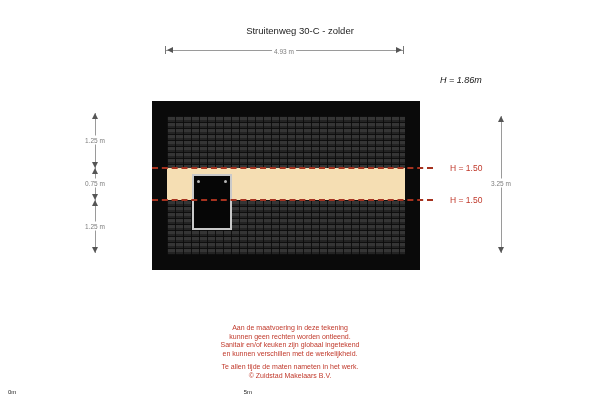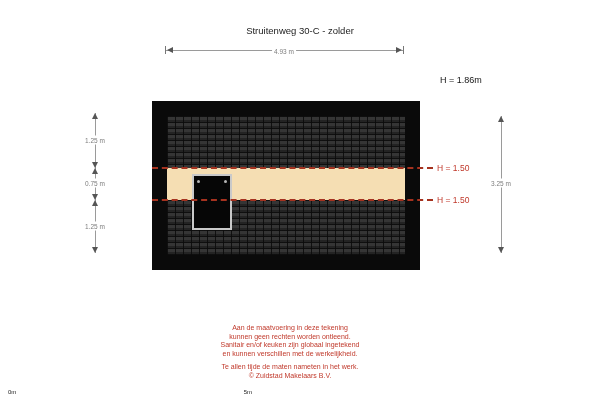--- a/index.html
+++ b/index.html
@@ -58,26 +58,26 @@
     background:#b5b5b5;
   }
   .skylight .dot.dl{left:3px;}
   .skylight .dot.dr{right:3px;}
   
   .dash-line{
     position:absolute;left:152px;width:281px;height:0;
     border-top:2px dashed #a5321f;z-index:5;
   }
   .h-label{
-    position:absolute;left:437px;transform:translateY(-50%);
+    position:absolute;left:450px;transform:translateY(-50%);
     color:#c0392b;font-size:8.5px;white-space:nowrap;z-index:6;
   }
   .ridge-label{
     position:absolute;left:440px;top:62px;
-    color:#141414;font-size:9px;white-space:nowrap;
+    color:#141414;font-size:9px;white-space:nowrap;font-style:italic;
   }
   
   .disclaimer{
     position:absolute;left:150px;top:311px;width:280px;
     text-align:center;color:#c0392b;font-size:7px;line-height:8.5px;
   }
   .disclaimer .para-break{margin-top:5px;}
   
   .scalebar{position:absolute;left:8px;top:376px;width:244px;height:20px;}
   .scalebar .lab{position:absolute;top:0;font-size:6px;color:#222;}

